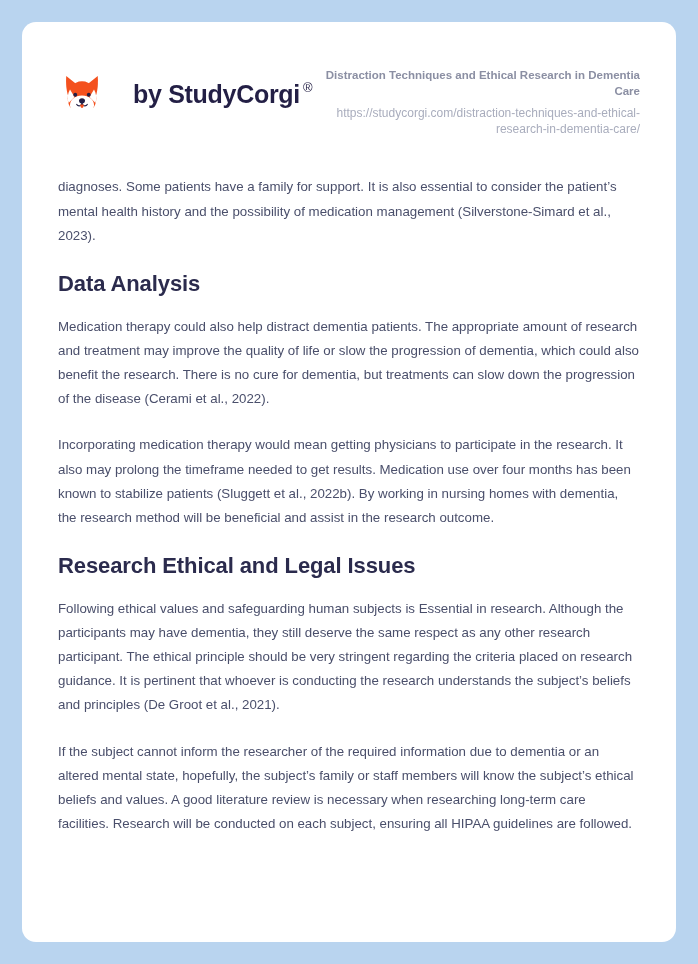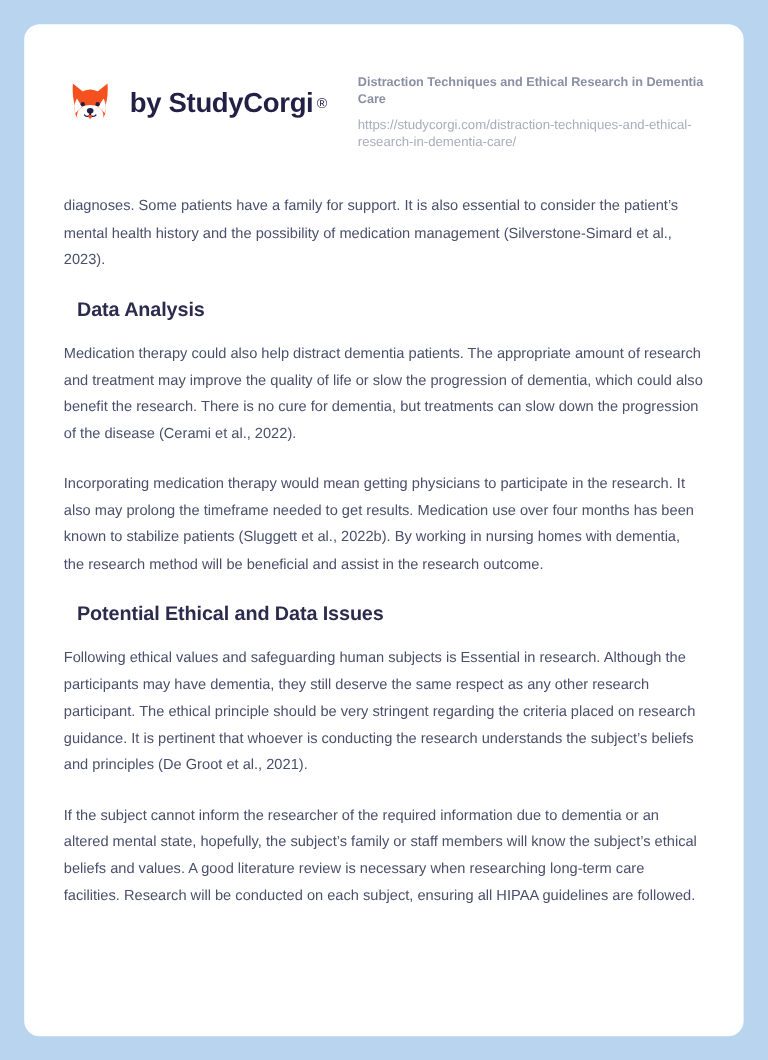--- a/index.html
+++ b/index.html
@@ -45,40 +45,40 @@
     padding-top: 4px;
   }
   .brand-logo {
     width: 48px;
     height: 48px;
     flex: 0 0 48px;
     display: block;
   }
   .brand-text {
     display: flex;
-    align-items: center;
+    align-items: flex-start;
     font-size: 25px;
     font-weight: bold;
     color: #231f45;
     letter-spacing: -0.3px;
     line-height: 1;
     white-space: nowrap;
+    margin-left: 15px;
   }
   .brand-reg {
     font-size: 13px;
     font-weight: normal;
     color: #231f45;
     margin-left: 3px;
     margin-top: -1px;
   }
   .head-meta {
-    text-align: left;
+    text-align: right;
     max-width: 345px;
     padding-top: 2px;
-    margin-left: 28px;
   }
   .head-title {
     font-size: 11.5px;
     font-weight: bold;
     color: #8b8fa3;
     line-height: 1.35;
     margin: 0 0 6px 0;
   }
   .head-url {
     font-size: 12px;
@@ -94,24 +94,24 @@
     padding: 38px 36px 0 36px;
     box-sizing: border-box;
   }
   .doc-body p {
     font-size: 13.3px;
     line-height: 1.82;
     color: #4a4f6b;
     margin: 0 0 22px 0;
   }
   .doc-body h2 {
-    font-size: 18px;
+    font-size: 22px;
     font-weight: bold;
     color: #2b2b4d;
-    margin: 26px 0 16px 12px;
+    margin: 26px 0 16px 0;
     line-height: 1.3;
     letter-spacing: -0.1px;
   }
   .doc-body h2:first-child {
     margin-top: 0;
   }
   .block + .block {
     margin-top: 0;
   }
 </style>
@@ -166,21 +166,21 @@
     <div class="doc-body">
 
       <p class="block">diagnoses. Some patients have a family for support. It is also essential to consider the patient’s mental health history and the possibility of medication management (Silverstone-Simard et al., 2023).</p>
 
       <h2 class="block">Data Analysis</h2>
 
       <p class="block">Medication therapy could also help distract dementia patients. The appropriate amount of research and treatment may improve the quality of life or slow the progression of dementia, which could also benefit the research. There is no cure for dementia, but treatments can slow down the progression of the disease (Cerami et al., 2022).</p>
 
       <p class="block">Incorporating medication therapy would mean getting physicians to participate in the research. It also may prolong the timeframe needed to get results. Medication use over four months has been known to stabilize patients (Sluggett et al., 2022b). By working in nursing homes with dementia, the research method will be beneficial and assist in the research outcome.</p>
 
-      <h2 class="block">Potential Ethical and Data Issues</h2>
+      <h2 class="block">Research Ethical and Legal Issues</h2>
 
       <p class="block">Following ethical values and safeguarding human subjects is Essential in research. Although the participants may have dementia, they still deserve the same respect as any other research participant. The ethical principle should be very stringent regarding the criteria placed on research guidance. It is pertinent that whoever is conducting the research understands the subject’s beliefs and principles (De Groot et al., 2021).</p>
 
       <p class="block">If the subject cannot inform the researcher of the required information due to dementia or an altered mental state, hopefully, the subject’s family or staff members will know the subject’s ethical beliefs and values. A good literature review is necessary when researching long-term care facilities. Research will be conducted on each subject, ensuring all HIPAA guidelines are followed.</p>
 
     </div>
 
   </div>
 </div>
 

